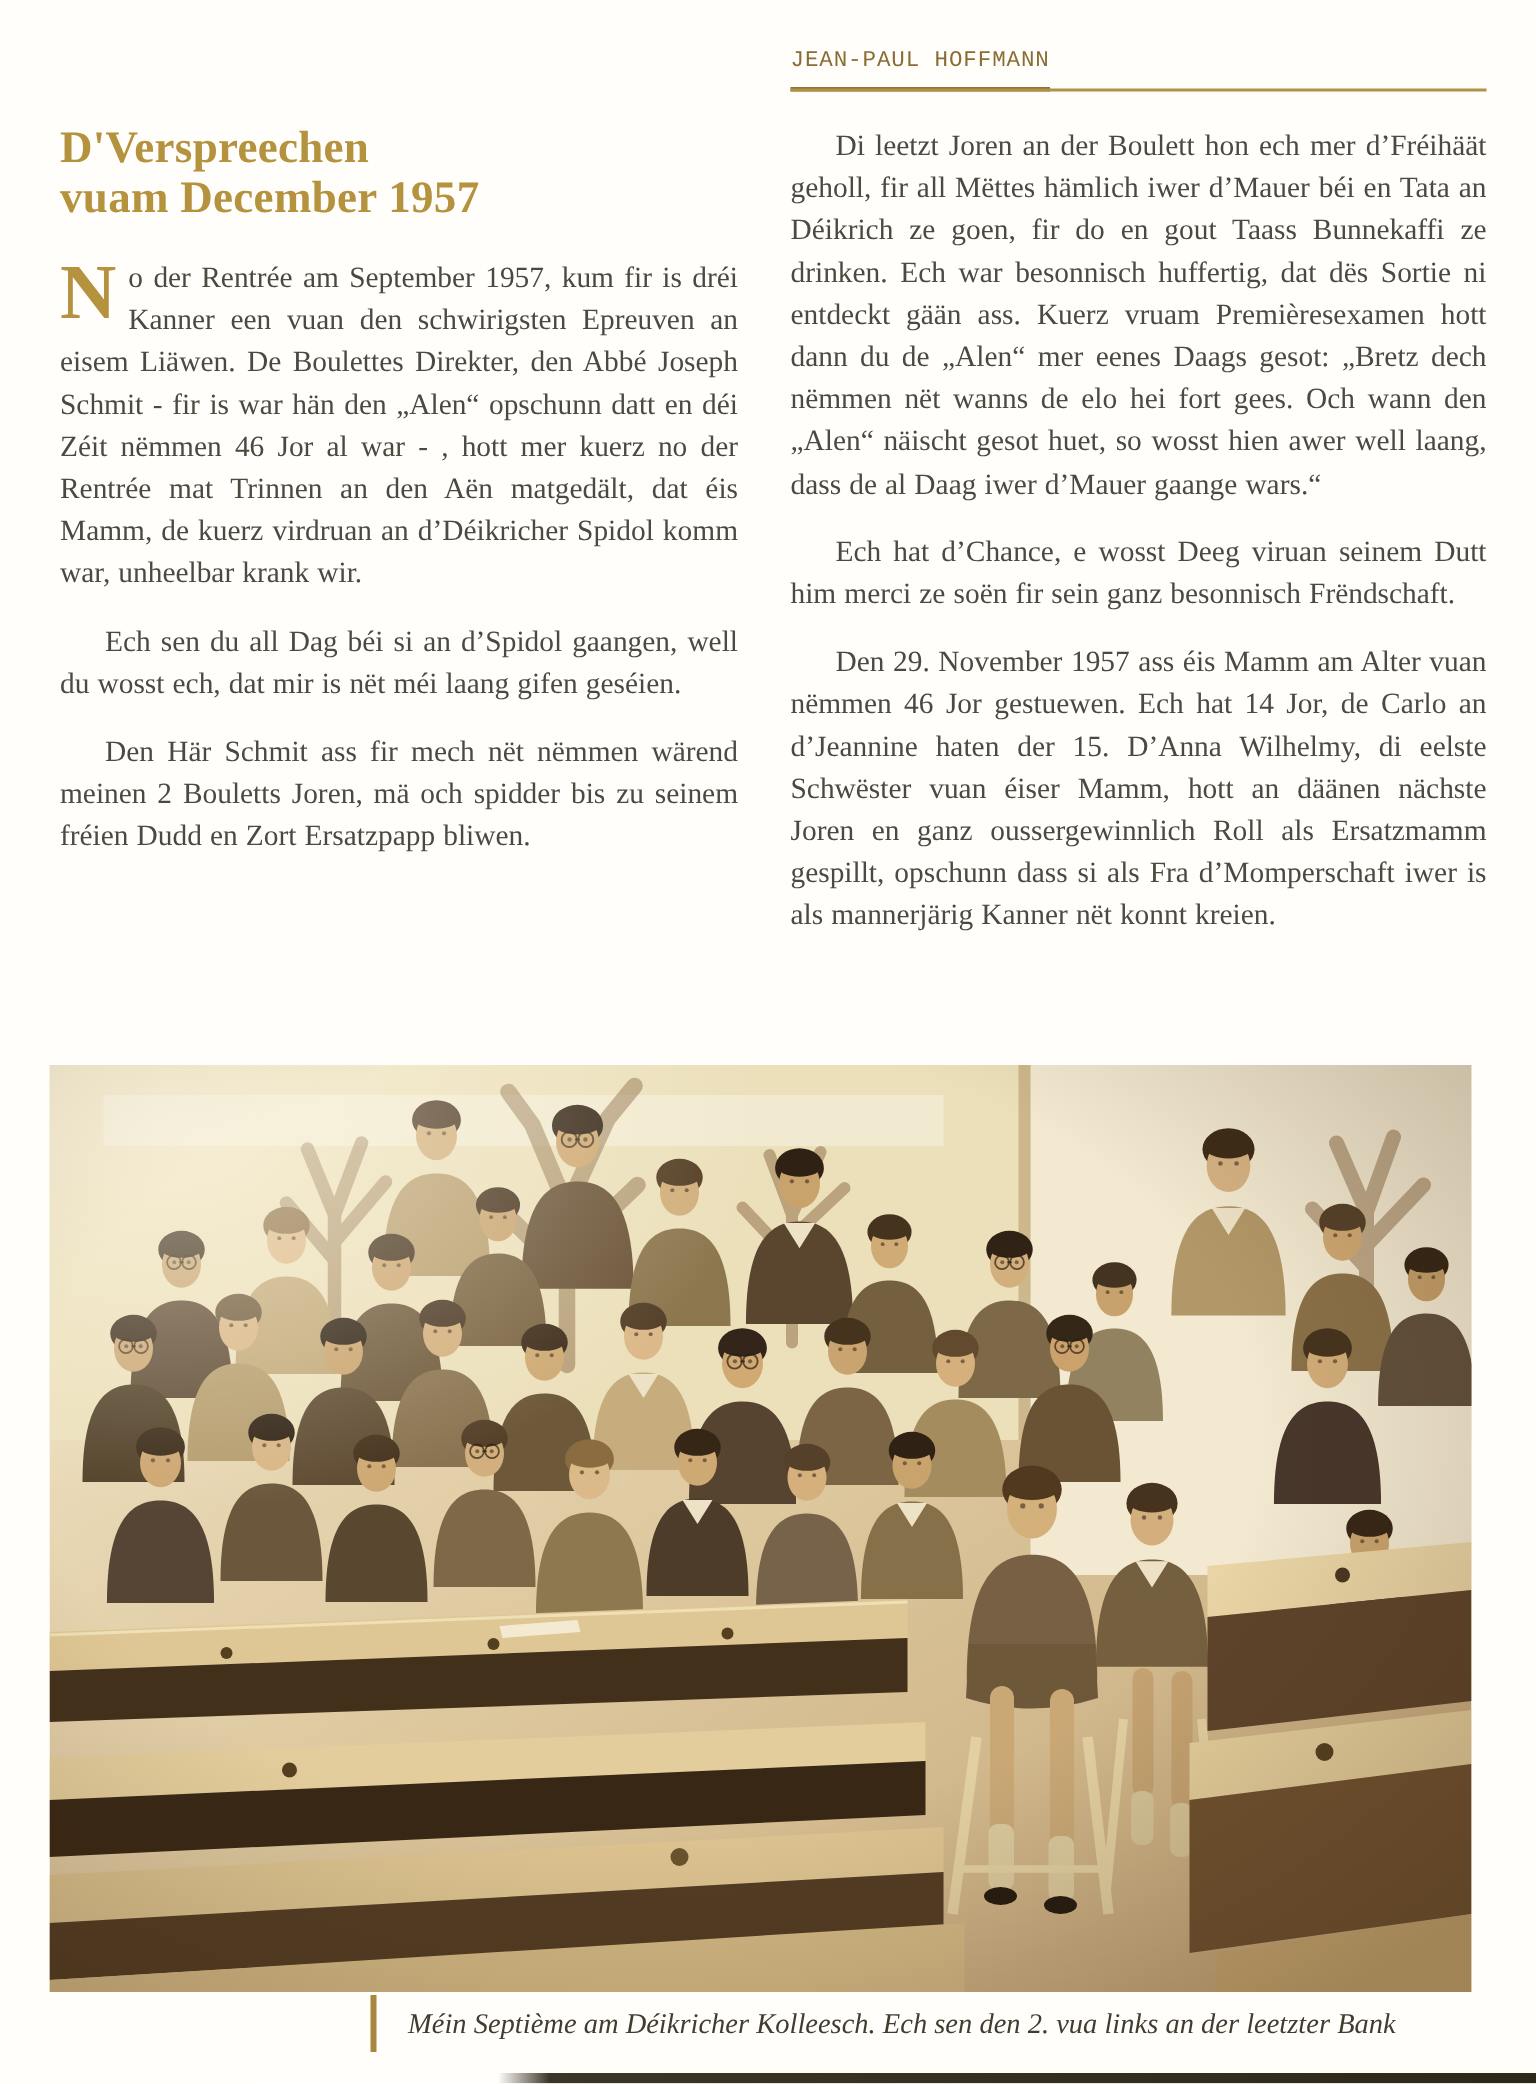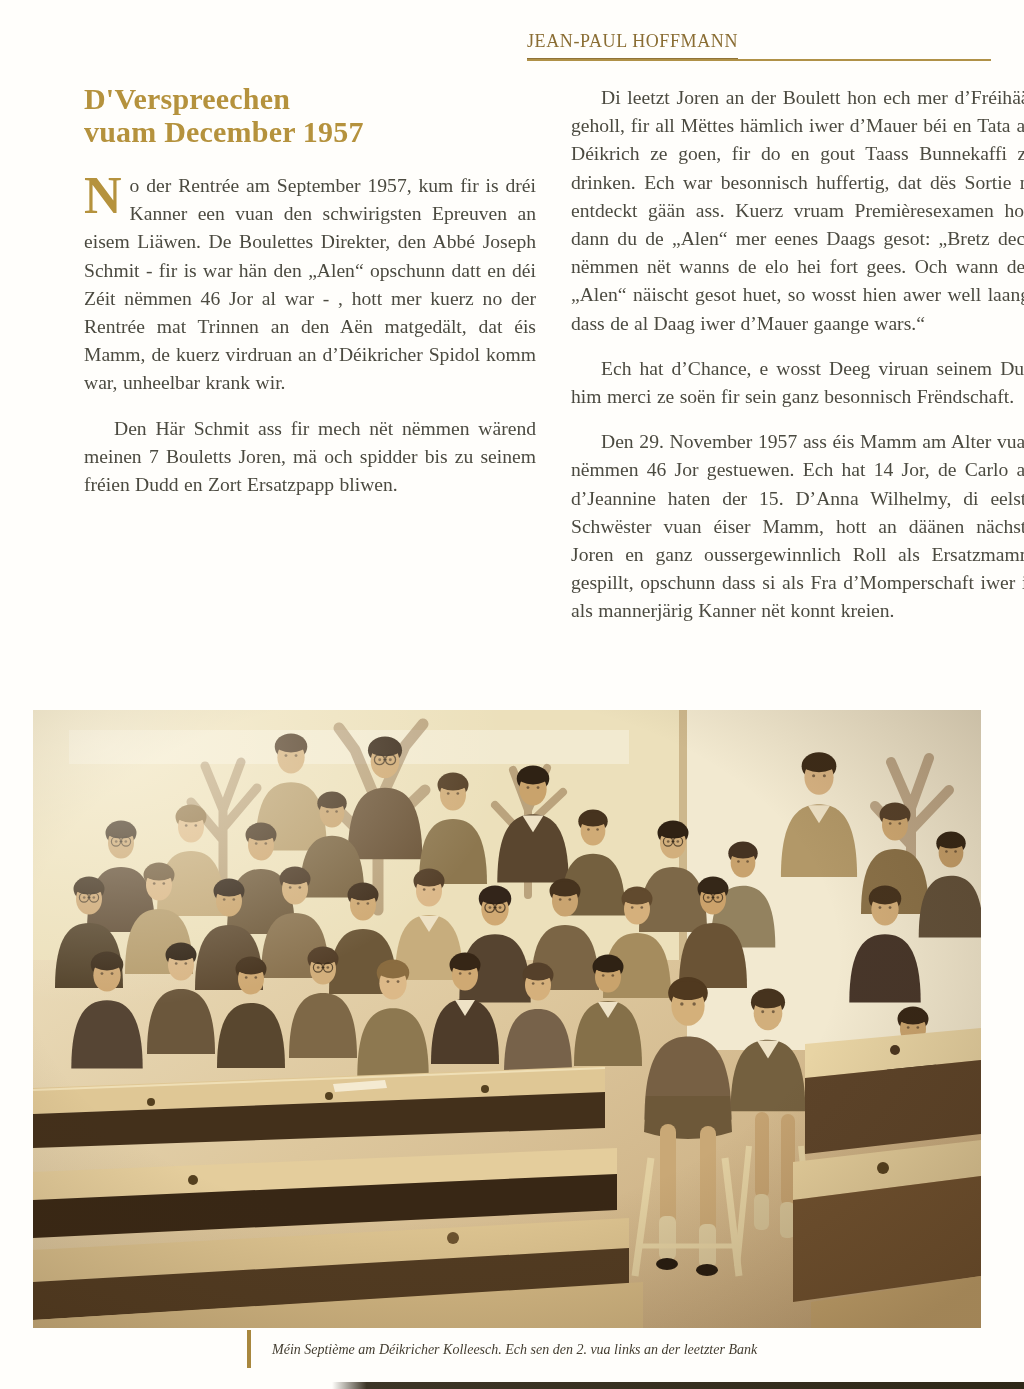--- a/index.html
+++ b/index.html
@@ -1,47 +1,47 @@
 <!DOCTYPE html>
 <html><head>
 <meta charset="utf-8">
 <style>
   html,body{margin:0;padding:0;background:#ffffff;}
   .page{position:relative;width:1024px;height:1389px;background:#fffefb;overflow:hidden;
         font-family:"Liberation Serif", serif;}
 
   
   .author-block{position:absolute;left:527px;top:28px;width:464px;}
-  .author-name{display:inline-block;font-size:18px;line-height:26px;letter-spacing:.6px;
-        color:#8a6d33;padding-bottom:4px;border-bottom:3px solid #8f7338;}
+  .author-name{display:inline-block;font-size:15px;line-height:26px;letter-spacing:.6px;
+        color:#8a6d33;padding-bottom:4px;border-bottom:3px solid #8f7338;font-family:Liberation Mono, monospace;}
   .author-rule{position:absolute;left:0;top:31px;width:464px;height:2px;background:#b09147;}
 
   
-  .col{position:absolute;margin-left:44px;}
+  .col{position:absolute;}
   .col-left{left:40px;top:82px;width:452px;}
   .col-right{left:527px;top:84px;width:464px;}
 
   .title{margin:0 0 24px 0;font-size:30px;line-height:33px;font-weight:bold;
          color:#b5923d;letter-spacing:.2px;}
   .title .tl{display:block;}
 
   .body{margin:0 0 17px 0;font-size:19.6px;line-height:28.2px;text-align:justify;
         color:#4b4a40;word-spacing:.5px;}
   .ind{text-indent:30px;}
   .dropcap{float:left;font-size:52px;line-height:42px;font-weight:bold;color:#b5923d;
         margin:3px 8px 0 0;}
 
   
   .photo{position:absolute;left:33px;top:710px;width:948px;height:618px;margin:0;}
   .photo svg{display:block;width:100%;height:100%;}
 
   
   .caption{position:absolute;left:247px;top:1330px;width:760px;display:flex;align-items:flex-start;}
   .cap-bar{width:4px;height:38px;background:#a8873e;margin-right:21px;flex:none;}
-  .cap-text{font-style:italic;font-size:14px;line-height:26px;color:#423c2f;
+  .cap-text{font-style:italic;font-size:19px;line-height:26px;color:#423c2f;
         padding-top:7px;white-space:nowrap;}
 
   
   .bottom-strip{position:absolute;left:332px;top:1382px;width:692px;height:7px;
         background:linear-gradient(to right, rgba(60,53,38,0) 0, #3c3526 5%, #2e2818 100%);}
 </style>
 </head>
 <body>
 
 <div class="page">
@@ -50,21 +50,22 @@
     <span class="author-name">JEAN-PAUL HOFFMANN</span>
     <div class="author-rule"></div>
   </header>
 
   <section class="col col-left">
     <h1 class="title">
       <span class="tl">D'Verspreechen</span>
       <span class="tl">vuam December 1957</span>
     </h1>
     <p class="body"><span class="dropcap">N</span><span>o der Rentrée am September 1957, kum fir is dréi Kanner een vuan den schwirigsten Epreuven an eisem Liäwen. De Boulettes Direkter, den Abbé Joseph Schmit - fir is war hän den „Alen“ opschunn datt en déi Zéit nëmmen 46 Jor al war - , hott mer kuerz no der Rentrée mat Trinnen an den Aën matgedält, dat éis Mamm, de kuerz virdruan an d’Déikricher Spidol komm war, unheelbar krank wir.</span></p>
-    <p class="body ind">Den Här Schmit ass fir mech nët nëmmen wärend meinen 7 Bouletts Joren, mä och spidder bis zu seinem fréien Dudd en Zort Ersatzpapp bliwen.</p>
+    <p class="body ind">Ech sen du all Dag béi si an d’Spidol gaangen, well du wosst ech, dat mir is nët méi laang gifen geséien.</p>
+    <p class="body ind">Den Här Schmit ass fir mech nët nëmmen wärend meinen 2 Bouletts Joren, mä och spidder bis zu seinem fréien Dudd en Zort Ersatzpapp bliwen.</p>
   </section>
 
   <section class="col col-right">
     <p class="body ind">Di leetzt Joren an der Boulett hon ech mer d’Fréihäät geholl, fir all Mëttes hämlich iwer d’Mauer béi en Tata an Déikrich ze goen, fir do en gout Taass Bunnekaffi ze drinken. Ech war besonnisch huffertig, dat dës Sortie ni entdeckt gään ass. Kuerz vruam Premièresexamen hott dann du de „Alen“ mer eenes Daags gesot: „Bretz dech nëmmen nët wanns de elo hei fort gees. Och wann den „Alen“ näischt gesot huet, so wosst hien awer well laang, dass de al Daag iwer d’Mauer gaange wars.“</p>
     <p class="body ind">Ech hat d’Chance, e wosst Deeg viruan seinem Dutt him merci ze soën fir sein ganz besonnisch Frëndschaft.</p>
     <p class="body ind">Den 29. November 1957 ass éis Mamm am Alter vuan nëmmen 46 Jor gestuewen. Ech hat 14 Jor, de Carlo an d’Jeannine haten der 15. D’Anna Wilhelmy, di eelste Schwëster vuan éiser Mamm, hott an däänen nächste Joren en ganz oussergewinnlich Roll als Ersatzmamm gespillt, opschunn dass si als Fra d’Momperschaft iwer is als mannerjärig Kanner nët konnt kreien.</p>
   </section>
 
   <figure class="photo">
     <svg id="photo-svg" viewBox="0 0 948 618" preserveAspectRatio="none">

